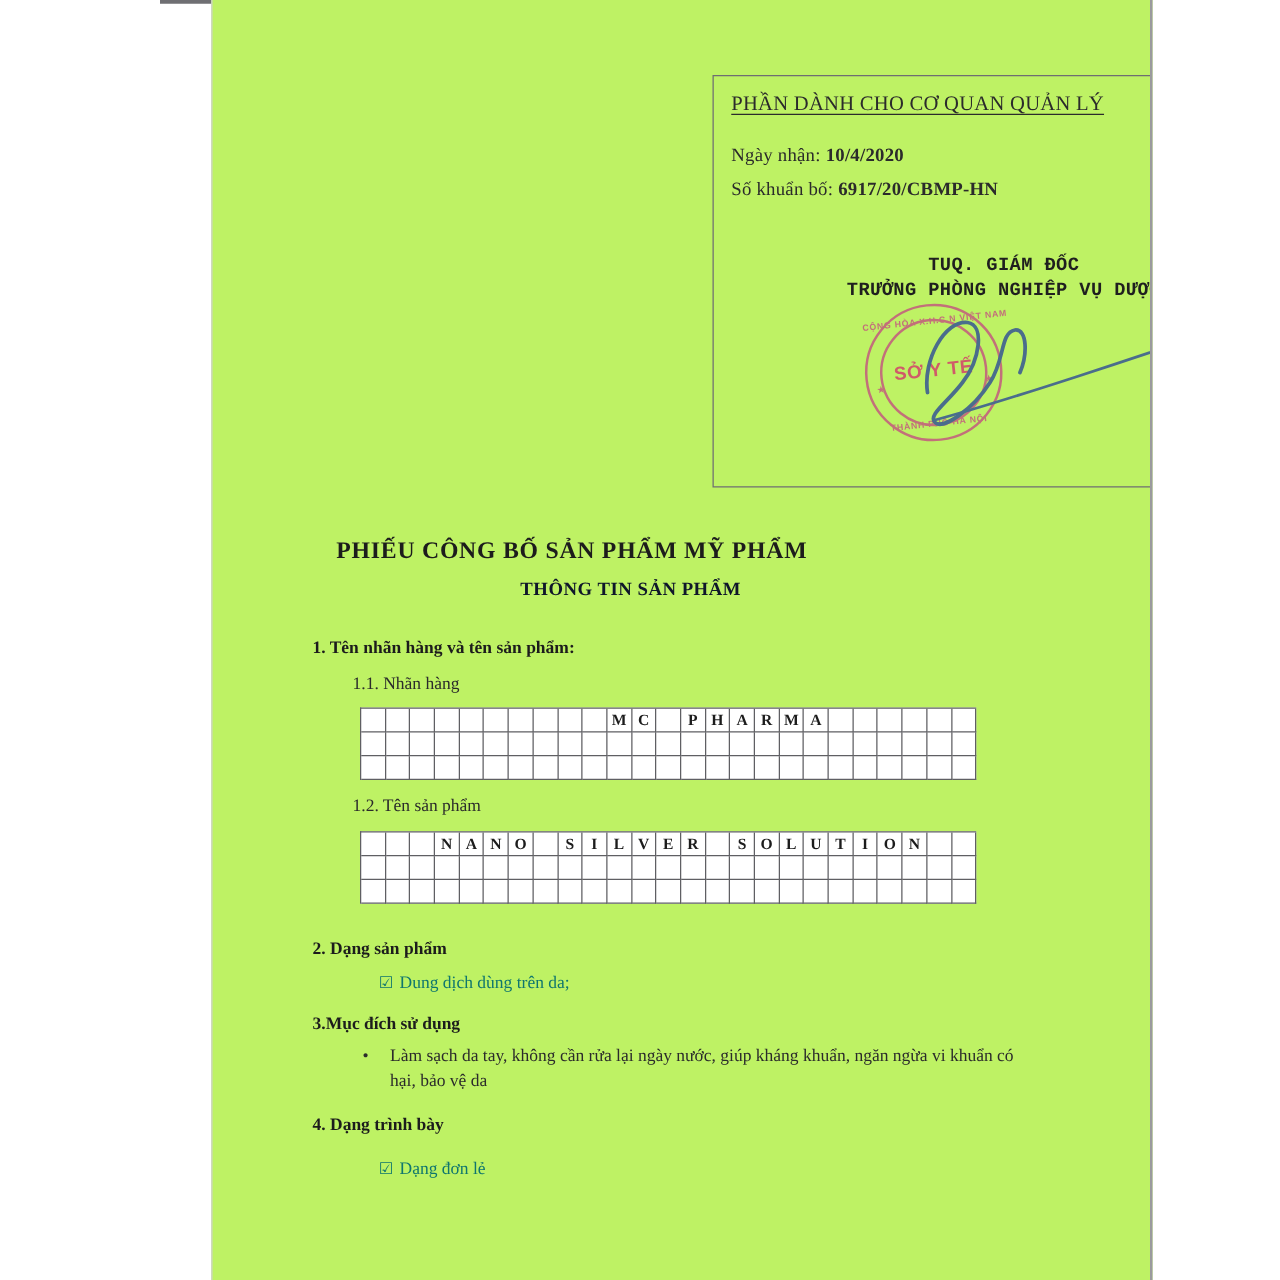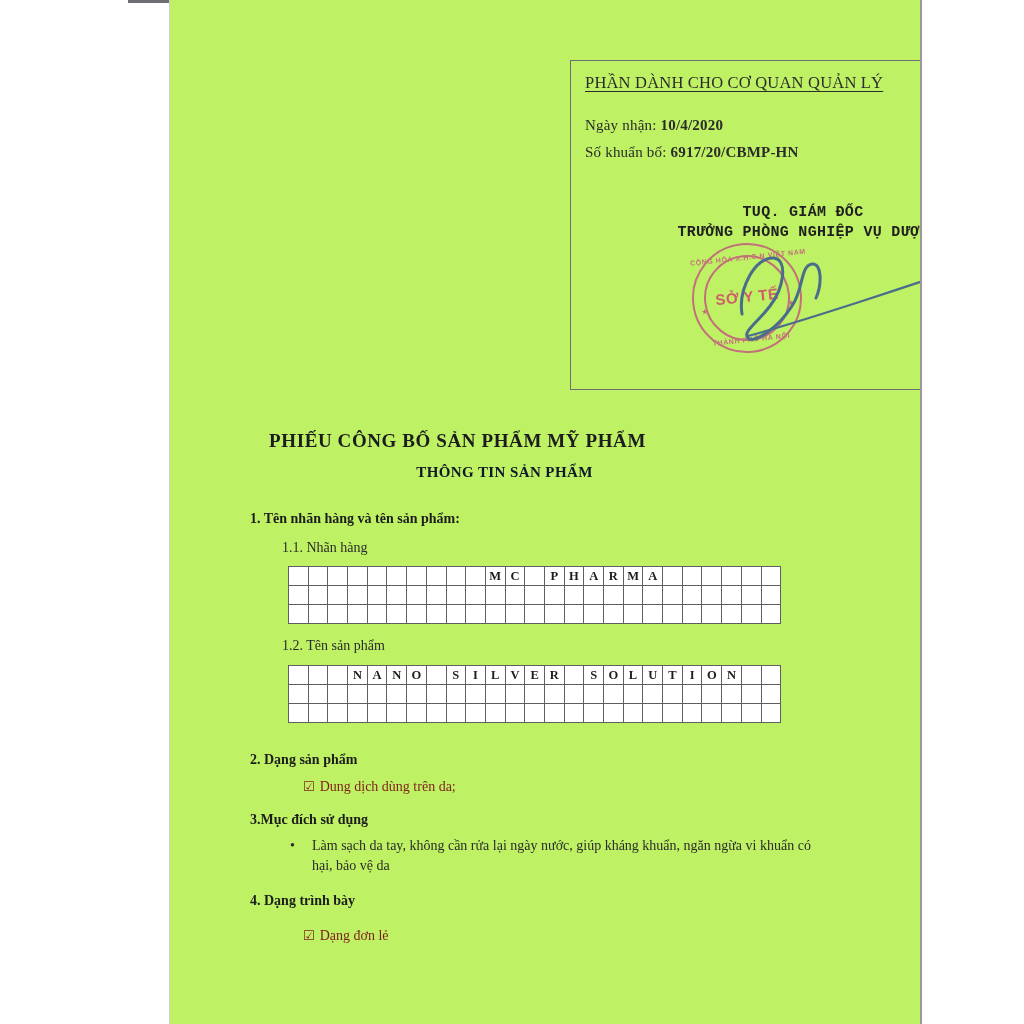--- a/index.html
+++ b/index.html
@@ -171,21 +171,21 @@
     position:absolute;
     left:250px;
     font-size:14px;
     color:#2b2b2b;
     white-space:nowrap;
     margin-left:32px;
   }
   .check-item{
     position:absolute;
     font-size:14px;
-    color:#7f1d1d;
+    color:#0f766e;
     white-space:nowrap;
   }
   .check-box-glyph{
     font-family:"DejaVu Sans", sans-serif;
     font-size:13px;
     margin-right:5px;
   }
   #purpose-bullet{
     position:absolute;
     left:290px; top:836px; width:530px;

